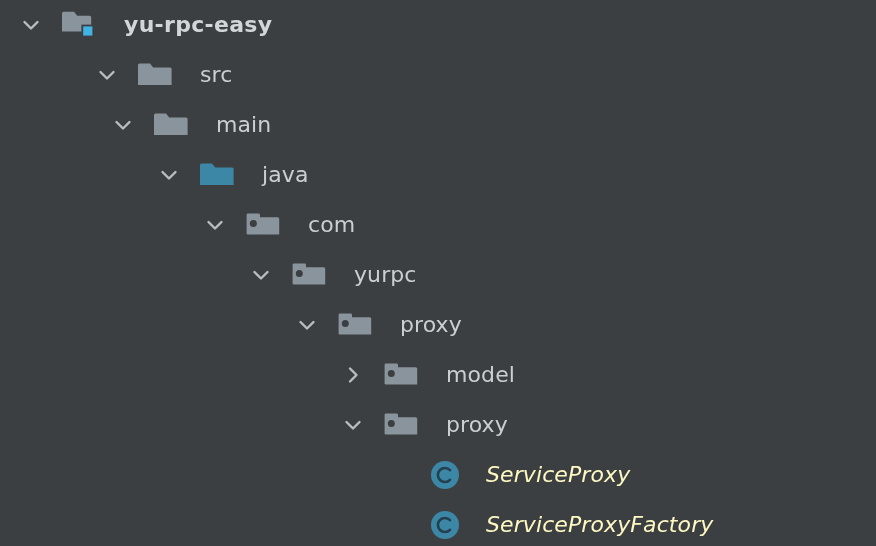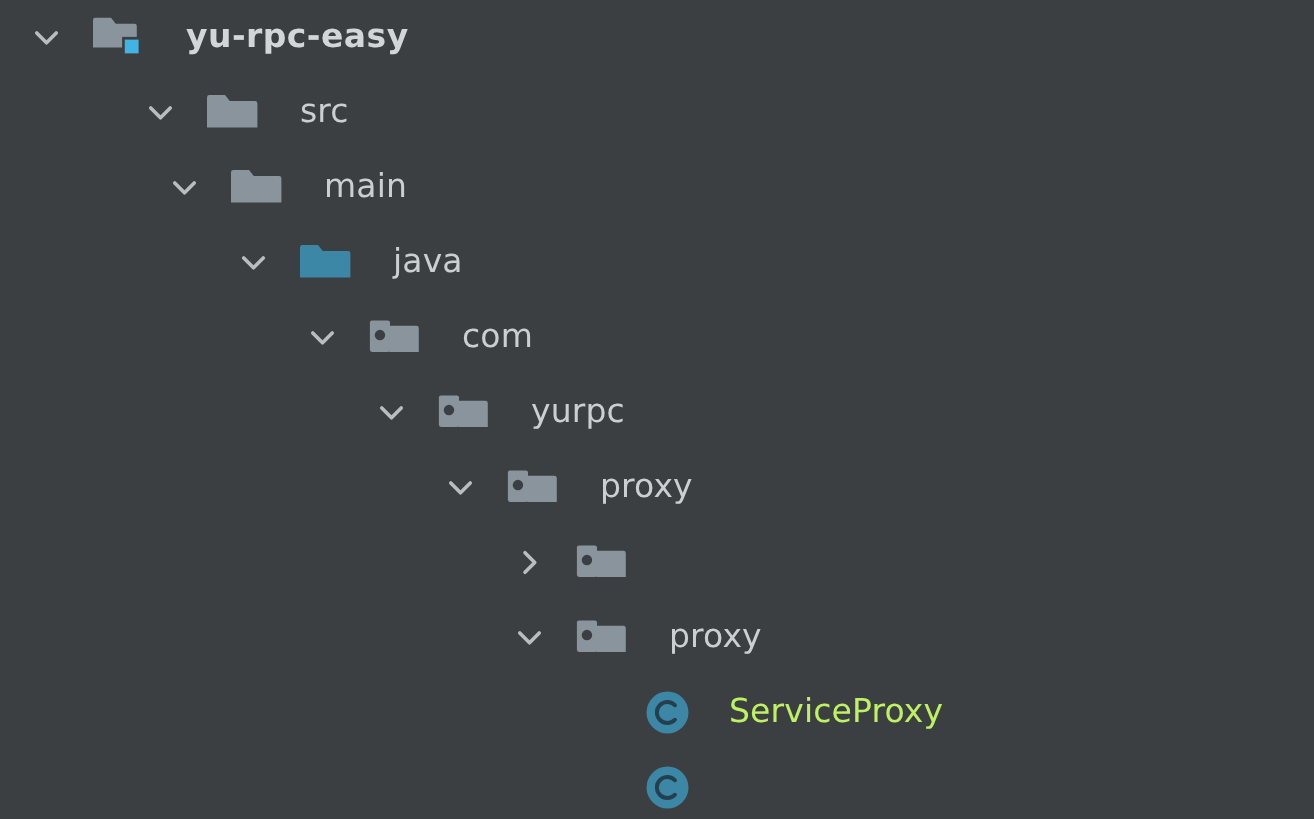--- a/index.html
+++ b/index.html
@@ -67,21 +67,22 @@
     color: #cbcfd1;
     letter-spacing: 0.1px;
     font-weight: 400;
   }
   .tree-row.is-root .node-label {
     font-weight: 700;
     letter-spacing: 0.3px;
     color: #d2d6d8;
   }
   .tree-row.is-class .node-label {
-    color: #bef264;
+    color: #fef9c3;
+    font-style: italic;
   }
 
   
   .node-icon.icon-class { width: 30px; flex: 0 0 30px; }
 </style>
 </head>
 <body>
 
 <div id="project-tree">
     <div class="tree-row is-root" style="padding-left: 16px;">
@@ -189,20 +190,21 @@
           <path d="M10 6.5 L16.5 13 L10 19.5" fill="none" stroke="#b9bdbf" stroke-width="2.4" stroke-linecap="round" stroke-linejoin="round"></path>
         </svg>
       </span>
       <span class="node-icon">
         <svg width="34" height="28" viewBox="0 0 34 28">
           <path d="M13.4 6.2 L31.6 6.2 A1.6 1.6 0 0 1 33.2 7.8 L33.2 23.6 L13.4 23.6 Z" fill="#8a949d"></path>
           <rect x="0.6" y="2.6" width="13.4" height="21" rx="1.4" fill="#8a949d"></rect>
           <circle cx="7.3" cy="12.4" r="3.5" fill="#3c3f41"></circle>
         </svg>
       </span>
+      <span class="node-label">model</span>
     </div>
     <div class="tree-row" style="padding-left: 338px;">
       <span class="toggle">
         <svg width="26" height="26" viewBox="0 0 26 26">
           <path d="M6.5 10 L13 16.5 L19.5 10" fill="none" stroke="#b9bdbf" stroke-width="2.4" stroke-linecap="round" stroke-linejoin="round"></path>
         </svg>
       </span>
       <span class="node-icon">
         <svg width="34" height="28" viewBox="0 0 34 28">
           <path d="M13.4 6.2 L31.6 6.2 A1.6 1.6 0 0 1 33.2 7.8 L33.2 23.6 L13.4 23.6 Z" fill="#8a949d"></path>
@@ -223,14 +225,15 @@
       <span class="node-label">ServiceProxy</span>
     </div>
     <div class="tree-row is-class" style="padding-left: 384px;">
       <span class="toggle empty"></span>
       <span class="node-icon icon-class">
         <svg width="30" height="30" viewBox="0 0 30 30">
           <circle cx="15" cy="15" r="14" fill="#3d87a6"></circle>
           <path d="M20 10.2 A7 7 0 1 0 20 19.8" fill="none" stroke="#24404e" stroke-width="2.6" stroke-linecap="round"></path>
         </svg>
       </span>
+      <span class="node-label">ServiceProxyFactory</span>
     </div>
   </div>
 
 </body></html>

